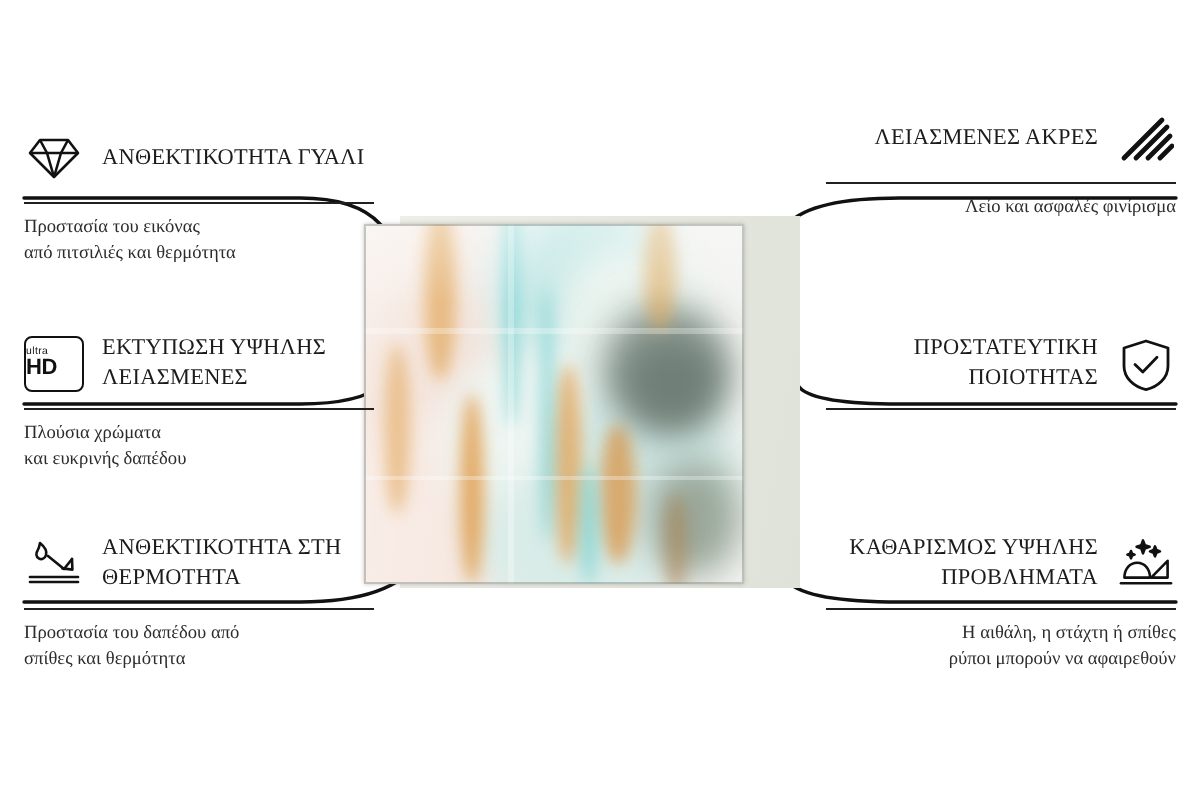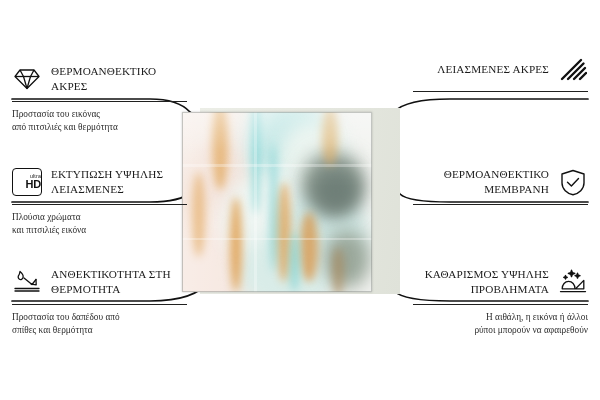--- a/index.html
+++ b/index.html
@@ -127,21 +127,21 @@
     height: 400px;
     pointer-events: none;
   }
   .hd-badge {
     width: 28px;
     height: 26px;
     border: 1.4px solid #111;
     border-radius: 4px;
     display: flex;
     flex-direction: column;
-    align-items: flex-end;
+    align-items: flex-start;
     justify-content: center;
     line-height: 1;
     font-family: "Liberation Sans", sans-serif;
   }
   .hd-badge .hd-small {
     font-size: 5.2px;
     letter-spacing: 0.2px;
     margin-bottom: 0.5px;
   }
   .hd-badge .hd-big {
@@ -218,40 +218,40 @@
   <div class="feature left" style="top:62px;">
     <div class="feature-head">
       <span class="feature-icon">
         <svg width="26" height="24" viewBox="0 0 26 24" fill="none" stroke="#111" stroke-width="1.3" stroke-linejoin="round">
           <path d="M6 3 L20 3 L25 9.5 L13 21.5 L1 9.5 Z"></path>
           <path d="M1 9.5 L25 9.5"></path>
             <path d="M6 3 L9.5 9.5 L13 21.5"></path>
             <path d="M20 3 L16.5 9.5 L13 21.5"></path>
         </svg>
       </span>
-      <span class="feature-title">ΘΕΡΜΟΑΝΘΕΚΤΙΚΟ ΑΚΡΕΣ</span>
+      <span class="feature-title">ΑΝΘΕΚΤΙΚΟΤΗΤΑ ΓΥΑΛΙ</span>
     </div>
     <div class="feature-rule"></div>
     <div class="feature-desc">Προστασία του εικόνας
 από πιτσιλιές και θερμότητα</div>
   </div>
 
   <div class="feature left" style="top:165px;">
     <div class="feature-head">
       <span class="feature-icon">
         <span class="hd-badge">
           <span class="hd-small">ultra</span>
           <span class="hd-big">HD</span>
         </span>
       </span>
       <span class="feature-title">ΕΚΤΥΠΩΣΗ ΥΨΗΛΗΣ ΛΕΙΑΣΜΕΝΕΣ</span>
     </div>
     <div class="feature-rule"></div>
     <div class="feature-desc">Πλούσια χρώματα
-και πιτσιλιές εικόνα</div>
+και ευκρινής δαπέδου</div>
   </div>
 
   <div class="feature left" style="top:265px;">
     <div class="feature-head">
       <span class="feature-icon">
         <svg width="28" height="26" viewBox="0 0 28 26" fill="none" stroke="#111" stroke-width="1.3" stroke-linejoin="round" stroke-linecap="round">
           <path d="M7 2.5 C9.6 4.6 10.6 6.6 10 8.6 C9.5 10.3 7.8 11 6.4 10.2 C5 9.4 4.8 7.6 5.8 6.2 C6.2 5.6 6.7 4.2 7 2.5 Z"></path>
           <path d="M11 9 L19 15.5 L23 10.5"></path>
           <path d="M23 10.5 L23.2 15.8 L18.2 15.2"></path>
           <path d="M2 19.5 L26 19.5"></path>
@@ -271,47 +271,48 @@
         <svg width="28" height="26" viewBox="0 0 28 26" fill="none" stroke="#111" stroke-width="2.4" stroke-linecap="round">
           <path d="M3 23 L22 4"></path>
             <path d="M9 23 L24.5 7.5"></path>
             <path d="M15 23 L26 12"></path>
             <path d="M21 23 L27 17"></path>
         </svg>
       </span>
       <span class="feature-title">ΛΕΙΑΣΜΕΝΕΣ ΑΚΡΕΣ</span>
     </div>
     <div class="feature-rule"></div>
+    <div class="feature-desc">Λείο και ασφαλές φινίρισμα</div>
   </div>
 
   <div class="feature right" style="top:165px;">
     <div class="feature-head">
       <span class="feature-icon">
         <svg width="26" height="27" viewBox="0 0 26 27" fill="none" stroke="#111" stroke-width="1.4" stroke-linejoin="round" stroke-linecap="round">
           <path d="M13 1.5 L24 5 L24 14 C24 20 19 24.5 13 25.8 C7 24.5 2 20 2 14 L2 5 Z"></path>
           <path d="M7.5 13.2 L11.4 17 L18.5 9.6"></path>
         </svg>
       </span>
-      <span class="feature-title">ΘΕΡΜΟΑΝΘΕΚΤΙΚΟ ΜΕΜΒΡΑΝΗ</span>
+      <span class="feature-title">ΠΡΟΣΤΑΤΕΥΤΙΚΗ ΠΟΙΟΤΗΤΑΣ</span>
     </div>
     <div class="feature-rule"></div>
   </div>
 
   <div class="feature right" style="top:265px;">
     <div class="feature-head">
       <span class="feature-icon">
         <svg width="28" height="26" viewBox="0 0 28 26" fill="none" stroke="#111" stroke-width="1.3" stroke-linejoin="round" stroke-linecap="round">
           <path d="M12.5 1.2 L13.4 3.6 L15.8 4.4 L13.4 5.3 L12.5 7.7 L11.7 5.3 L9.3 4.4 L11.7 3.6 Z" fill="#111"></path>
           <path d="M18.5 4.2 L19.2 6 L21 6.7 L19.2 7.4 L18.5 9.2 L17.8 7.4 L16 6.7 L17.8 6 Z" fill="#111"></path>
           <path d="M6.5 6.5 L7 7.8 L8.3 8.3 L7 8.8 L6.5 10.1 L6 8.8 L4.7 8.3 L6 7.8 Z" fill="#111"></path>
           <path d="M3.2 19.8 C3.2 15.4 6 12.4 9.6 12.4 C13.2 12.4 16 15.4 16 19.8 Z"></path>
           <path d="M16.6 19.8 L24.8 11.4 L24.8 19.8 Z"></path>
           <path d="M1.5 22.6 L26.5 22.6"></path>
         </svg>
       </span>
       <span class="feature-title">ΚΑΘΑΡΙΣΜΟΣ ΥΨΗΛΗΣ ΠΡΟΒΛΗΜΑΤΑ</span>
     </div>
     <div class="feature-rule"></div>
-    <div class="feature-desc">Η αιθάλη, η εικόνα ή άλλοι
+    <div class="feature-desc">Η αιθάλη, η στάχτη ή σπίθες
 ρύποι μπορούν να αφαιρεθούν</div>
   </div>
 
 </div>
 
 </body></html>

